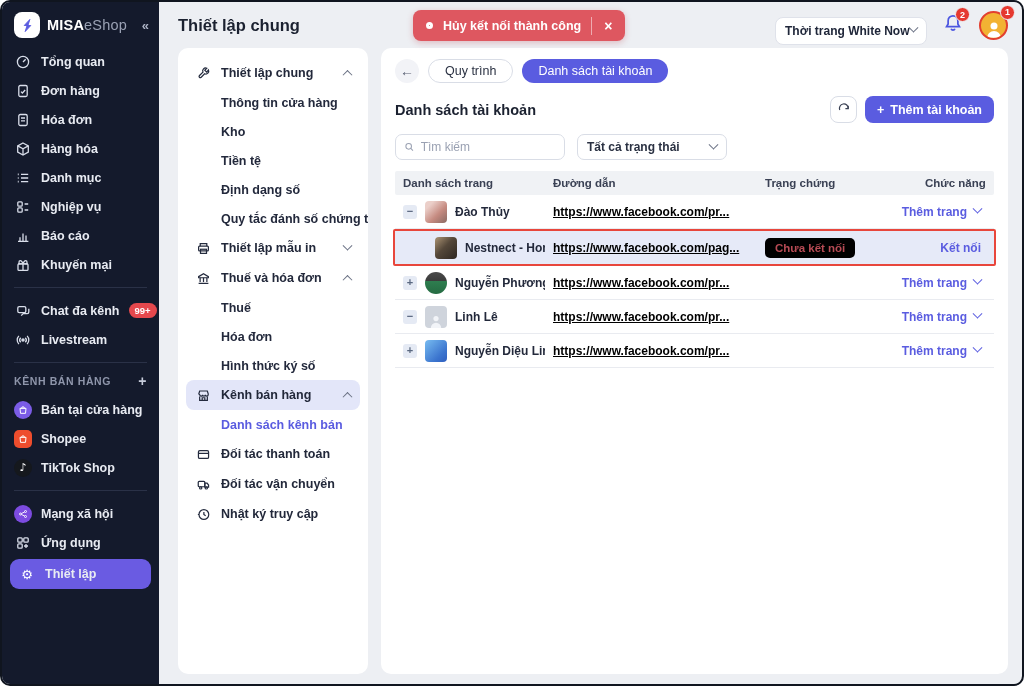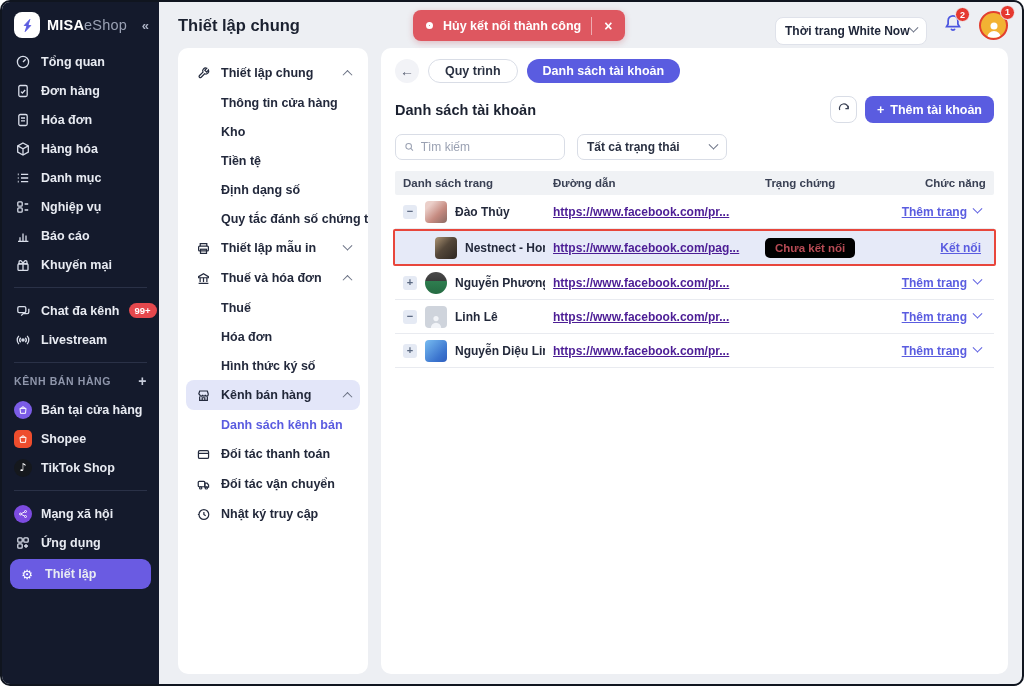--- a/index.html
+++ b/index.html
@@ -50,21 +50,21 @@
   .m-sub { display:flex; align-items:center; height:29px; padding-left:35px; font-size:12.5px; font-weight:600; color:#23293C; cursor:pointer; white-space:nowrap; }
   .m-sub.active { color:#5A5CE0; font-weight:700; }
   .chev { width:7px; height:7px; border-right:1.6px solid #697083; border-bottom:1.6px solid #697083; display:inline-block; margin-left:auto; flex:none; }
   .chev.up { transform:rotate(-135deg) translate(-1px,-1px); }
   .chev.down { transform:rotate(45deg) translate(-2px,-2px); }
 
   
   .main-card { flex:1; background:#fff; border-radius:10px; padding:11px 14px; min-width:0; display:flex; flex-direction:column; }
   .tabs-row { display:flex; align-items:center; gap:9px; }
   .back-btn { width:24px; height:24px; border-radius:50%; display:flex; align-items:center; justify-content:center; color:#5A6174; font-size:14px; cursor:pointer; background:#F2F3F7; }
-  .tab { height:24px; border-radius:15px; padding:0 16px; font-size:12.5px; font-weight:700; display:inline-flex; align-items:center; cursor:pointer; }
+  .tab { height:24px; border-radius:15px; padding:0 16px; font-size:12.5px; font-weight:400; display:inline-flex; align-items:center; cursor:pointer; }
   .tab.ghost { background:#fff; border:1px solid #D9DDE6; color:#2A3142; }
   .tab.active { background:#5A5CE0; color:#fff; }
   .head-row { display:flex; align-items:center; margin-top:13px; }
   .h2 { font-size:14.5px; font-weight:800; color:#1B2130; }
   .head-actions { margin-left:auto; display:flex; align-items:center; gap:8px; }
   .refresh-btn { width:27px; height:27px; border:1px solid #D9DDE6; border-radius:8px; background:#fff; display:flex; align-items:center; justify-content:center; cursor:pointer; }
   .add-btn { height:27px; background:#5A5CE0; color:#fff; border:none; border-radius:8px; padding:0 12px; font-size:12.5px; font-weight:700; display:flex; align-items:center; gap:6px; cursor:pointer; font-family:inherit; }
   .filter-row { display:flex; align-items:center; gap:12px; margin-top:11px; }
   .search-box { width:170px; height:26px; border:1px solid #D9DDE6; border-radius:7px; display:flex; align-items:center; padding:0 8px; gap:6px; background:#fff; }
   .search-box input { border:none; outline:none; width:100%; font-size:12px; font-family:inherit; color:#2A3142; background:transparent; }
@@ -79,23 +79,23 @@
   .trow > div { padding-left:8px; min-width:0; }
   .cell-name { display:flex; align-items:center; gap:8px; font-weight:700; white-space:nowrap; overflow:hidden; }
   .toggle { width:14px; height:14px; border-radius:3px; background:#E5EAF4; color:#5A6880; font-size:11px; line-height:13px; text-align:center; flex:none; cursor:pointer; font-weight:600; }
   .av { width:22px; height:22px; border-radius:4px; flex:none; }
   .av.round { border-radius:50%; }
   .av-1 { background:linear-gradient(135deg,#EBCFC9 20%,#C58A80 60%,#8A6A63); }
   .av-2 { background:linear-gradient(135deg,#9A8468 10%,#55483A 45%,#2E2721); }
   .av-3 { background:linear-gradient(180deg,#4A4A4A 0%,#3B3B3B 40%,#2E7D4F 42%,#256B42 100%); }
   .av-4 { background:#CFD4DC; display:flex; align-items:flex-end; justify-content:center; overflow:hidden; }
   .av-5 { background:linear-gradient(135deg,#6FB2EC 10%,#3B74CE 70%,#2F5FBF); }
-  .cell-link a { color:#4c1d95; font-weight:600; text-decoration:underline; white-space:nowrap; }
+  .cell-link a { color:#000000; font-weight:600; text-decoration:underline; white-space:nowrap; }
   .status-badge { display:inline-block; background:#000000; color:#B84B55; font-size:11.5px; font-weight:600; padding:4px 10px; border-radius:5px; }
-  .cell-action { display:flex; align-items:center; justify-content:flex-end; gap:7px; padding-right:13px; color:#5A5CE0; font-weight:700; cursor:pointer; white-space:nowrap;text-decoration:underline; }
+  .cell-action { display:flex; align-items:center; justify-content:flex-end; gap:7px; padding-right:13px; color:#5A5CE0; font-weight:700; cursor:pointer; white-space:nowrap; }
   .cell-action .chev { border-color:#5A5CE0; margin-left:0; }
   .trow.hl { background:#E6EAF8; border:2px solid #E8463C; border-radius:2px; margin:0 -2px; height:37px; }
   .trow.hl .cell-name { padding-left:40px; }
 </style>
 </head>
 <body>
 
 <div class="frame">
 
   <aside class="sidebar">

